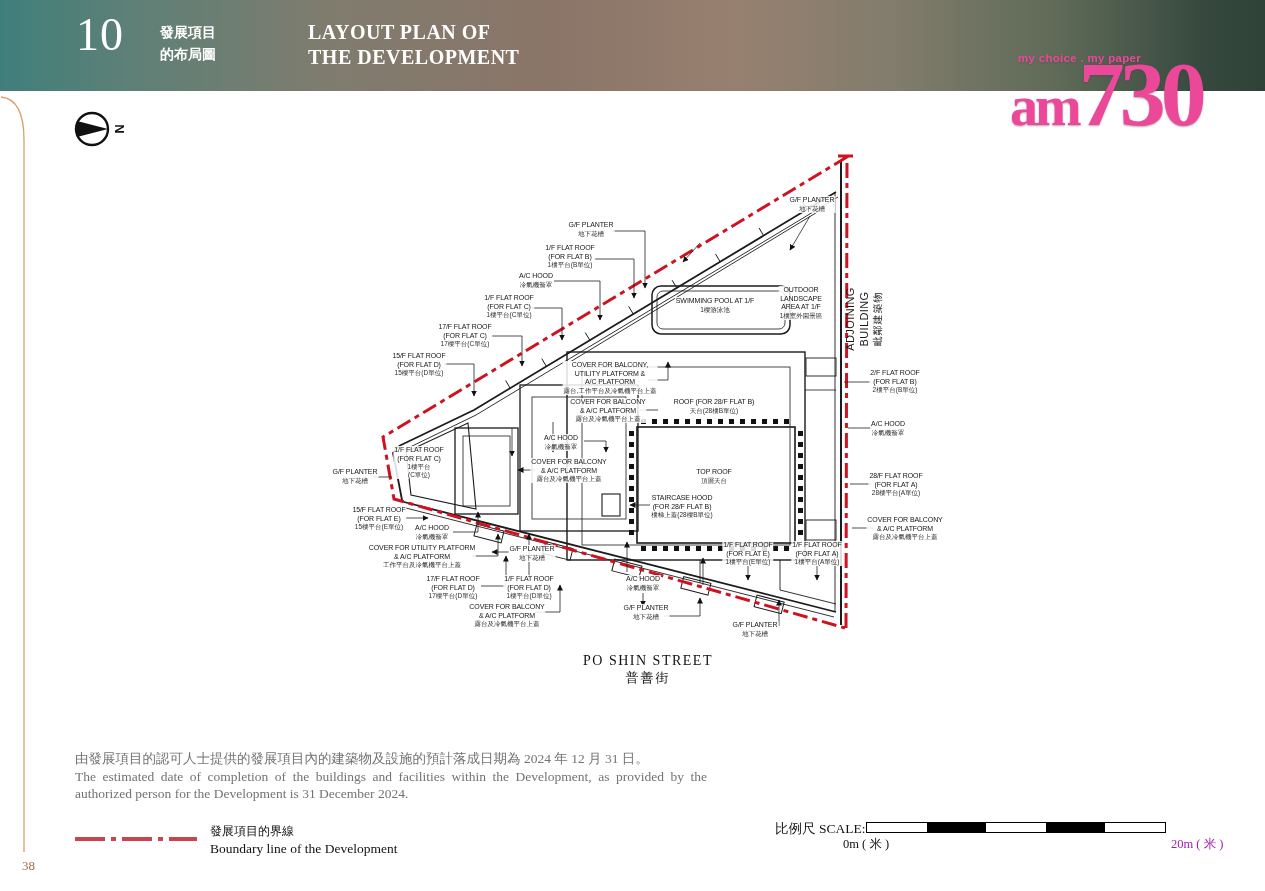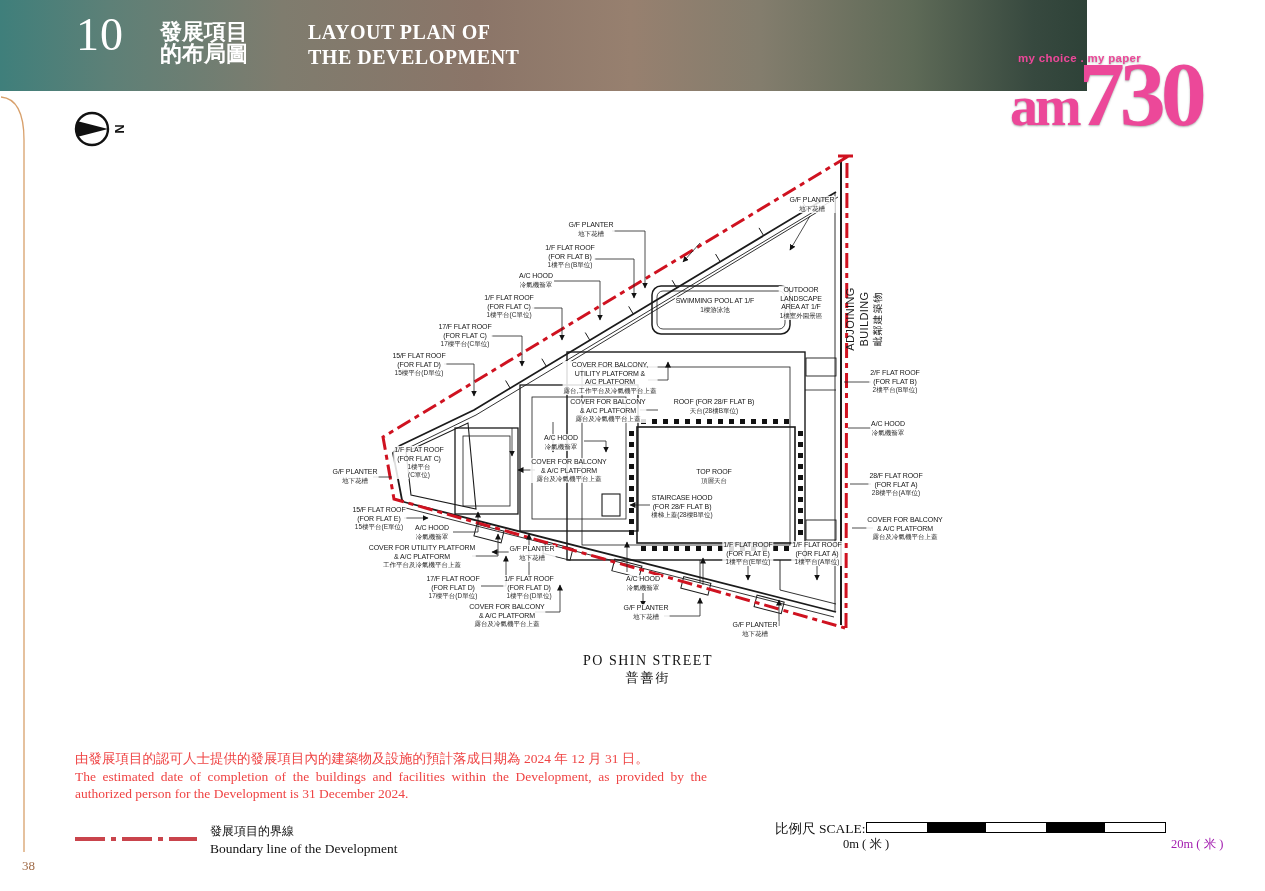--- a/index.html
+++ b/index.html
@@ -1,25 +1,25 @@
 <!DOCTYPE html>
 <html><head>
 <meta charset="utf-8">
 <style>
   html,body{margin:0;padding:0;background:#fff;}
   .page{position:relative;width:1265px;height:891px;background:#fff;overflow:hidden;
         font-family:"Liberation Sans",sans-serif;color:#111;}
 
   
-  .header{position:absolute;left:0;top:0;width:1087px;height:91px;
+  .header{position:absolute;left:0;top:0;width:1265px;height:91px;
     background:linear-gradient(90deg,#3f7f7b 0%,#5d8077 10%,#7f7c6e 26%,#8b7568 44%,
       #97806f 58%,#837d6d 70%,#5e6a57 84%,#37493f 95%,#2e4238 100%);}
   .hdr-num{position:absolute;left:76px;top:8px;font-family:"Liberation Serif",serif;
     font-size:46px;color:#fff;font-weight:400;letter-spacing:1px;}
-  .hdr-zh{position:absolute;left:160px;top:21px;font-size:22px;font-weight:700;color:#fff;line-height:22px;}
+  .hdr-zh{position:absolute;left:160px;top:21px;font-size:14px;font-weight:700;color:#fff;line-height:22px;}
   .hdr-en{position:absolute;left:308px;top:20px;font-family:"Liberation Serif",serif;
     font-size:20px;font-weight:700;color:#fff;line-height:25px;letter-spacing:.5px;}
   .logo{position:absolute;left:1010px;top:52px;color:#ec4899;z-index:5;white-space:nowrap;
     text-shadow:0 1px 2px rgba(70,70,70,.45);}
   .logo-tag{display:block;font-size:11.5px;font-weight:700;letter-spacing:.3px;margin-left:8px;}
   .logo-text{display:block;margin-top:-16px;line-height:1;font-family:Liberation Serif, serif;}
   .logo-am{font-weight:700;font-size:56px;letter-spacing:-3px;}
   .logo-730{font-weight:700;font-size:92px;letter-spacing:-5px;}
 
   
@@ -36,21 +36,21 @@
   #plan-labels{position:absolute;left:0;top:0;width:1265px;height:891px;z-index:2;pointer-events:none;}
   .plan-label{position:absolute;transform:translateX(-50%);text-align:center;
     background:rgba(255,255,255,.85);padding:0 1px;}
   .plan-label .en{font-size:7px;line-height:8.5px;color:#141414;white-space:nowrap;letter-spacing:-.1px;}
   .plan-label .zh{font-size:6.5px;line-height:8px;color:#2b2b2b;white-space:nowrap;}
 
   .north{position:absolute;left:66px;top:106px;z-index:3;}
 
   
   .notes{position:absolute;left:75px;top:750px;width:632px;z-index:3;
-    font-family:"Liberation Serif",serif;color:#ef4444;}
+    font-family:"Liberation Serif",serif;color:#737373;}
   .notes .zh{font-size:13.5px;line-height:18px;}
   .notes .en{font-size:13.5px;line-height:17px;text-align:justify;}
 
   .legend-line{position:absolute;left:75px;top:837px;width:122px;height:4px;z-index:3;
     background:repeating-linear-gradient(90deg,#c9444c 0 30px,transparent 30px 36px,
       #c9444c 36px 41px,transparent 41px 47px);}
   .legend-text{position:absolute;left:210px;top:823px;z-index:3;
     font-family:"Liberation Serif",serif;color:#111;line-height:17px;}
   .legend-text .zh{font-size:12px;}
   .legend-text .en{font-size:13.5px;}

